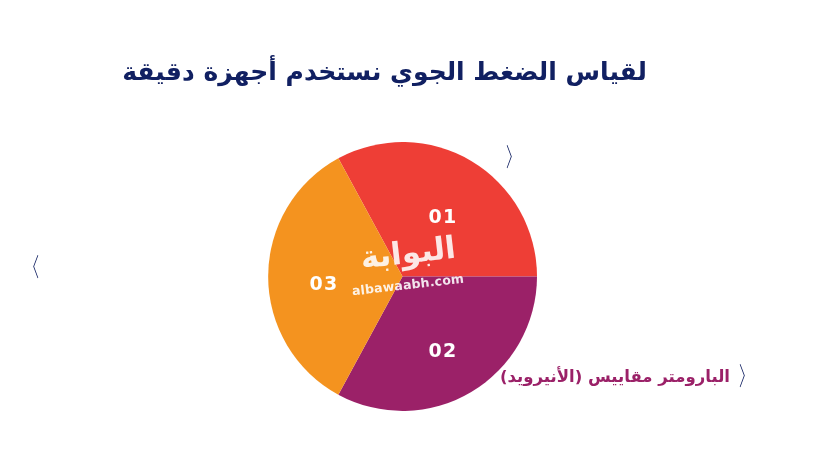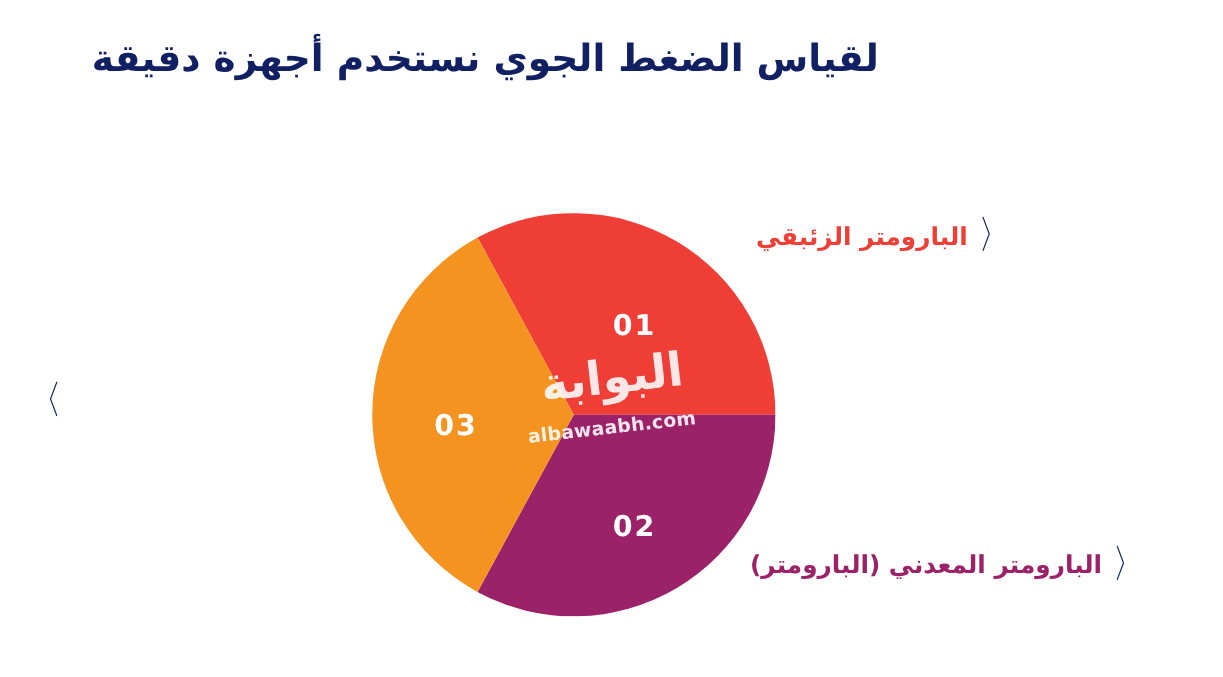--- a/index.html
+++ b/index.html
@@ -18,37 +18,36 @@
 
   #infographic {
     position: absolute;
     inset: 0;
     background: #ffffff;
   }
 
   
   .chart-title {
     position: absolute;
-    top: 23px;
+    top: 56px;
     left: 0;
     width: 647px;
-    text-align: center;
     font-size: 25px;
     font-weight: bold;
     color: #112062;
     letter-spacing: 0px;
     line-height: 1.25;
     direction: rtl;
     white-space: nowrap;
   }
 
   
   .pie-wrap {
     position: absolute;
-    left: 248px;
+    left: 268px;
     top: 142px;
     width: 269px;
     height: 269px;
   }
   .pie-svg {
     display: block;
     width: 269px;
     height: 269px;
   }
   .slice-value {
@@ -160,25 +159,24 @@
     </svg>
   </div>
 
   <div class="watermark">
     <div class="wm-main">البوابة</div>
     <div class="wm-sub">albawaabh.com</div>
   </div>
 
   <div class="callout callout--01">
     <span class="chev">〈</span>
-    <span class="txt">البارومتر الزئبقي</span>
   </div>
 
   <div class="callout callout--02">
     <span class="chev">〈</span>
-    <span class="txt">البارومتر المعدني (البارومتر)</span>
+    <span class="txt">البارومتر مقاييس (الأنيرويد)</span>
   </div>
 
   <div class="callout callout--03">
     <span class="chev">〈</span>
   </div>
 
 </div>
 
 </body></html>

